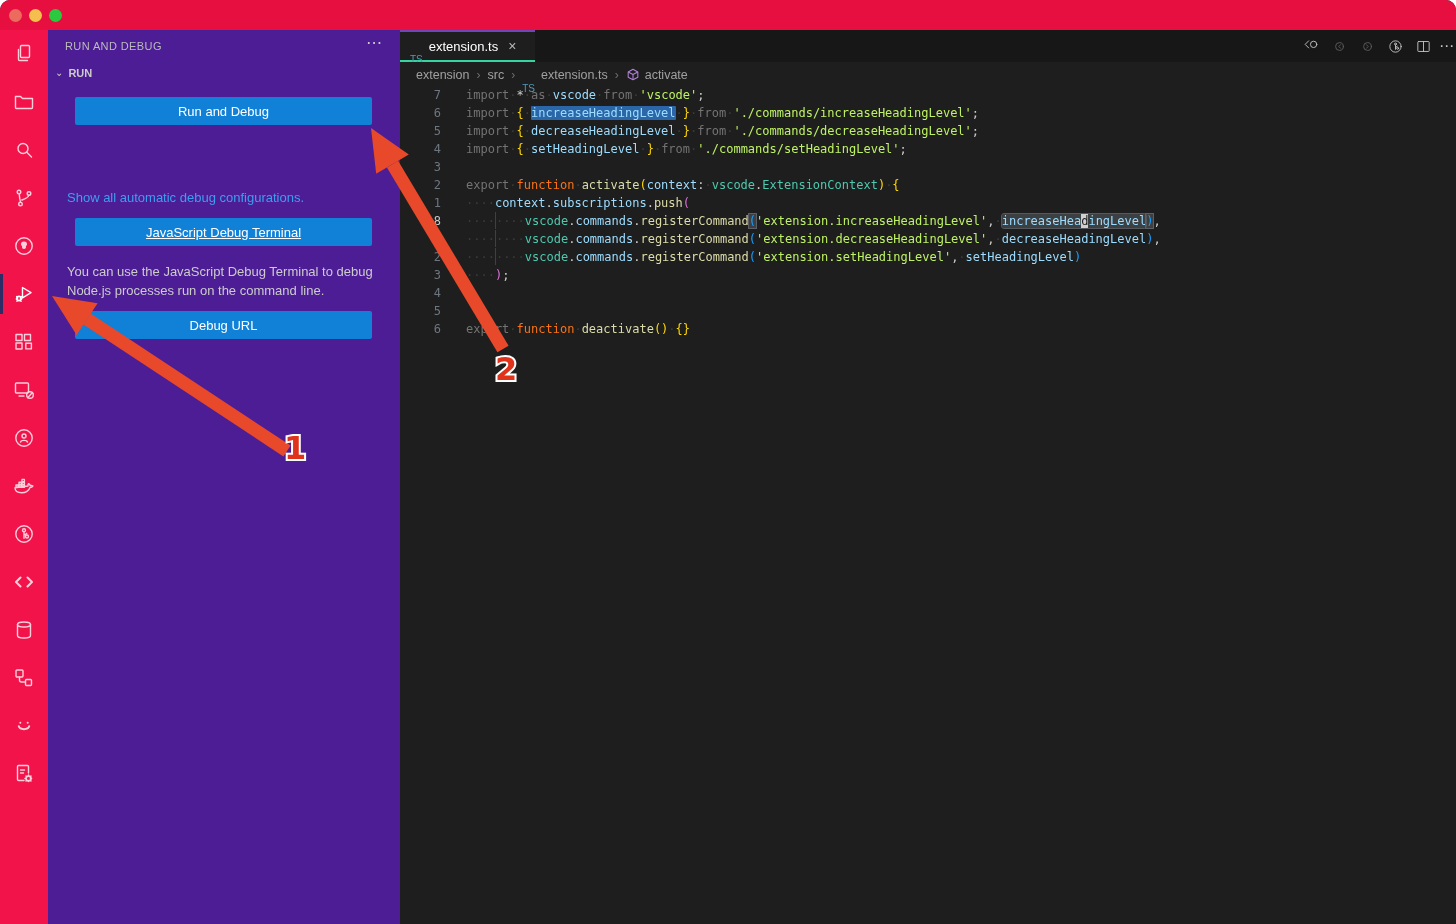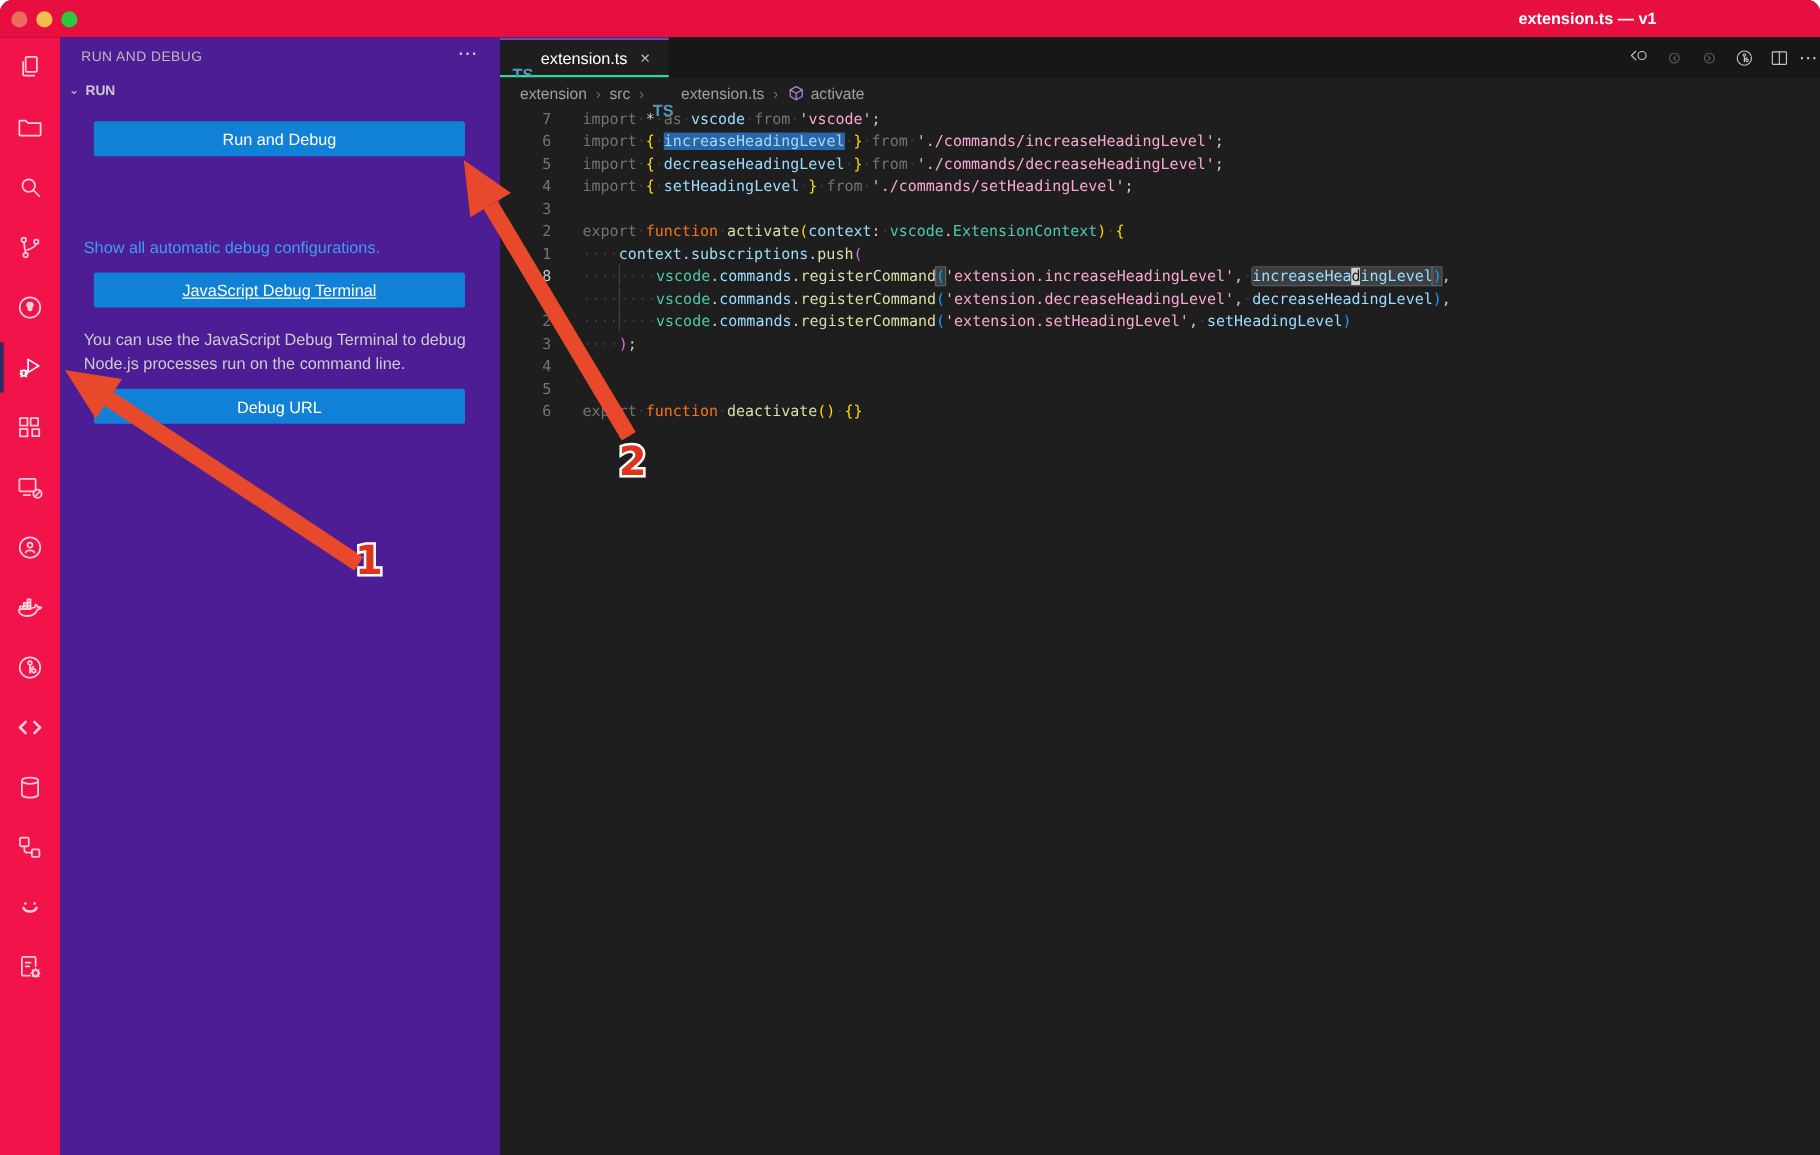--- a/index.html
+++ b/index.html
@@ -35,21 +35,21 @@
   .sb-para { position:absolute; left:19px; width:312px; font-size:13px; line-height:19px; color:#cccccc; }
   #para-customize { top:111px; }
   #para-jsdebug { top:232px; }
   .sb-link { color:#3f9df0; text-decoration:none; cursor:pointer; }
   #link-show-configs { position:absolute; left:19px; top:160px; font-size:13px; }
 
   
   #editor { position:absolute; left:400px; top:30px; width:1056px; height:894px; background:#1e1e1e; }
   #tabstrip { position:absolute; left:0; top:0; width:1056px; height:32px; background:#171717; }
   #tab-active { position:absolute; left:0; top:0; width:135px; height:32px; background:#1e1e1e; border-top:2px solid #6d46b8; border-bottom:2px solid #35d4a0; display:flex; align-items:center; padding:0 10px; cursor:pointer; }
-  .ts-badge { color:#519aba; font-size:13px; font-weight:bold; margin-right:6px;margin-top:26px; }
+  .ts-badge { color:#519aba; font-size:10px; font-weight:normal; margin-right:6px;margin-top:26px; }
   #tab-label { color:#ffffff; font-size:13px; }
   #tab-close { margin-left:10px; color:#b8b8b8; font-size:14px; cursor:pointer; }
   #editor-toolbar { position:absolute; right:2px; top:0; height:32px; display:flex; align-items:center; gap:6px; color:#c5c5c5; }
   .tb-icon { width:22px; height:22px; display:flex; align-items:center; justify-content:center; cursor:pointer; }
   .tb-icon svg { width:17px; height:17px; fill:none; stroke:currentColor; stroke-width:1.3; stroke-linecap:round; stroke-linejoin:round; }
   .tb-icon.dim { opacity:.4; }
   #tb-more { font-size:15px; letter-spacing:1px; width:14px; overflow:hidden; }
 
   #breadcrumbs { position:absolute; left:0; top:32px; width:1056px; height:26px; display:flex; align-items:center; padding-left:16px; font-size:12.5px; color:#a0a0a0; background:#1e1e1e; }
   .bc-sep { margin:0 7px; color:#6e6e6e; font-size:12px; }
@@ -61,21 +61,21 @@
   #code { position:absolute; left:0; top:56px; width:1056px; font-family:"DejaVu Sans Mono","Liberation Mono",monospace; font-size:12px; line-height:18px; }
   .code-line { display:flex; height:18px; white-space:pre; }
   .gutter { width:48px; text-align:right; padding-right:7px; color:#6e7681; flex:none; user-select:none; }
   .gutter.cur { color:#c8c8c8; }
   .lc { padding-left:18px; }
   .kw  { color:#737373; }
   .kw2 { color:#f97316; }
   .fn  { color:#dcdcaa; }
   .var { color:#9cdcfe; }
   .cls { color:#4ec9b0; }
-  .str { color:#f9a8d4; }
+  .str { color:#bef264; }
   .p   { color:#cccccc; }
   .b1  { color:#ffd700; }
   .b2  { color:#da70d6; }
   .b3  { color:#179fff; }
   .ws  { color:#3b3b3b; }
   .sel { background:#2a66a8; border-radius:1px; }
   .box { background:#3d4043; outline:1px solid #55585c; border-radius:2px; }
   .brk { background:#3d4043; outline:1px solid #5c5f64; }
   .cursor { background:#d0d0d0; color:#1e1e1e; }
   .ig { display:inline-block; width:0; height:17px; border-left:1px solid #3f3f46; vertical-align:top; }
@@ -86,21 +86,20 @@
 </style>
 </head>
 <body>
 
 <div id="window">
 
   <div id="titlebar">
     <div class="traffic" id="tl-close"></div>
     <div class="traffic" id="tl-min"></div>
     <div class="traffic" id="tl-max"></div>
-    <div id="window-title">extension.ts — v1</div>
   </div>
 
   <div id="activitybar">
     <div class="ab-item">
         <svg viewBox="0 0 24 24">
           <rect x="8.5" y="3.5" width="9" height="12" rx="1"></rect>
           <path d="M6.5 7.5v10a1 1 0 0 0 1 1h8"></path>
         </svg>
       </div>
     <div class="ab-item">

